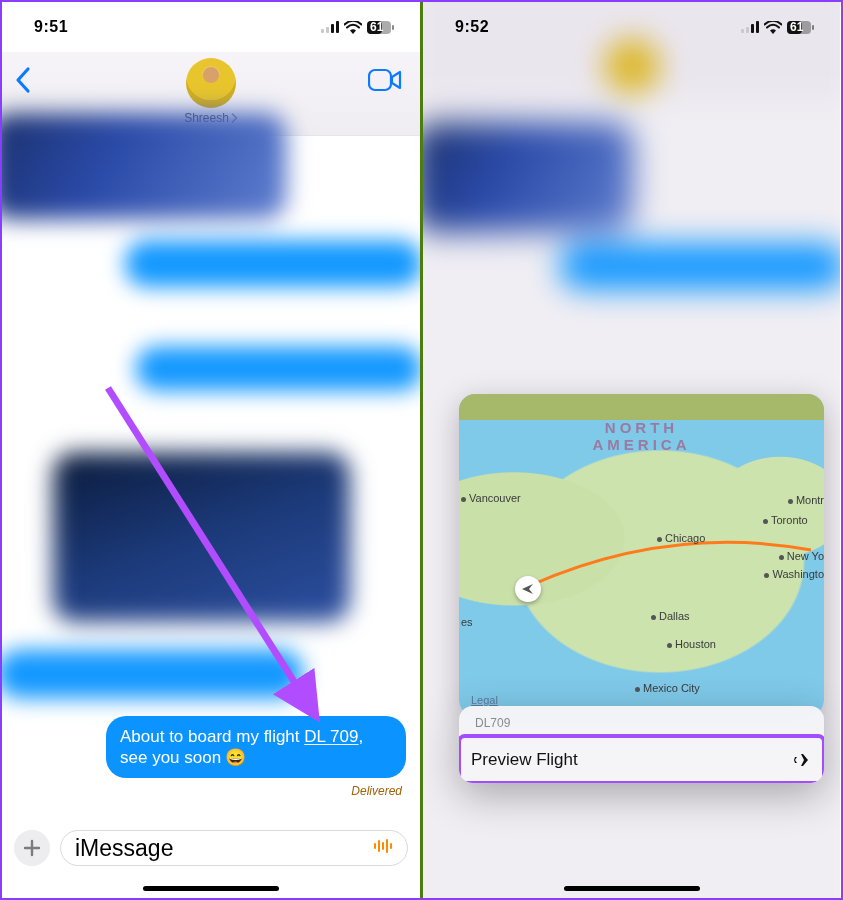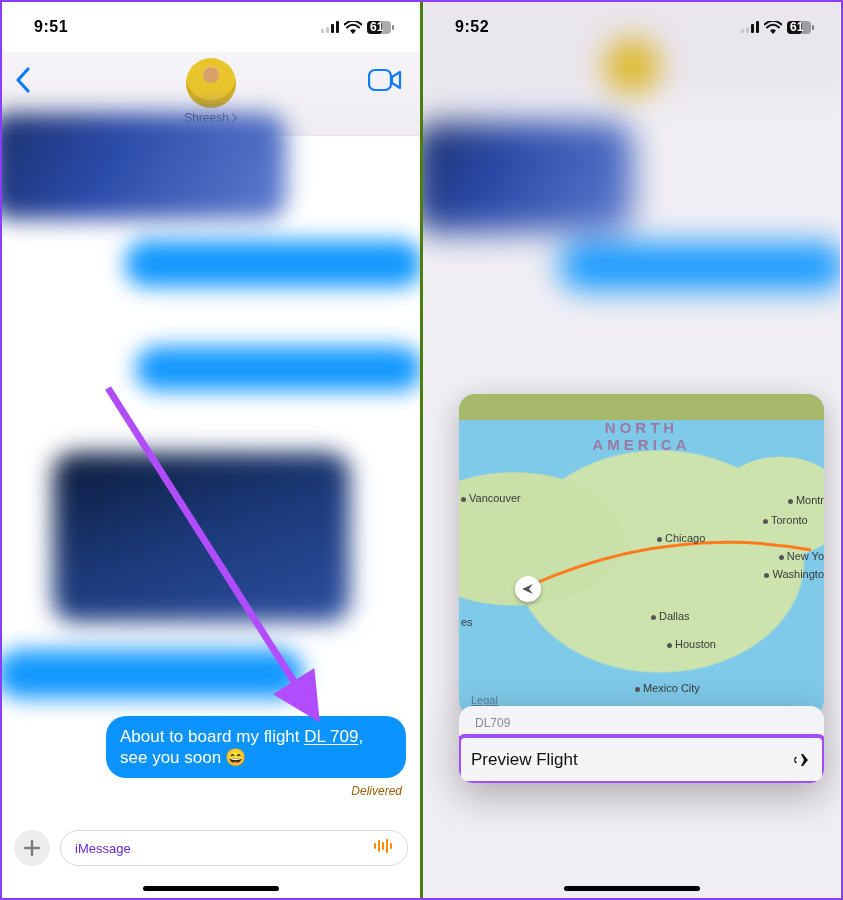--- a/index.html
+++ b/index.html
@@ -112,21 +112,21 @@
   .plus-btn {
     width: 36px; height: 36px; border-radius: 50%;
     background: #ededef; display:flex; align-items:center; justify-content:center;
     color:#7b7b80; font-size: 22px; line-height:1;
   }
   .compose-field {
     flex: 1; height: 36px; border: 1px solid #d9d9de; border-radius: 18px;
     display:flex; align-items:center; justify-content:space-between;
     padding: 0 12px 0 14px; background:#fff;
   }
-  .compose-field .ph { color:#6d28d9; font-size: 13px; }
+  .compose-field .ph { color:#000000; font-size: 23px; }
   .audio-icon { color:#ff8a00; }
 
   
   .annot-arrow {
     position: absolute; left: 100px; top: 380px; z-index: 30;
     pointer-events: none;
   }
 
   
   .home-ind {

